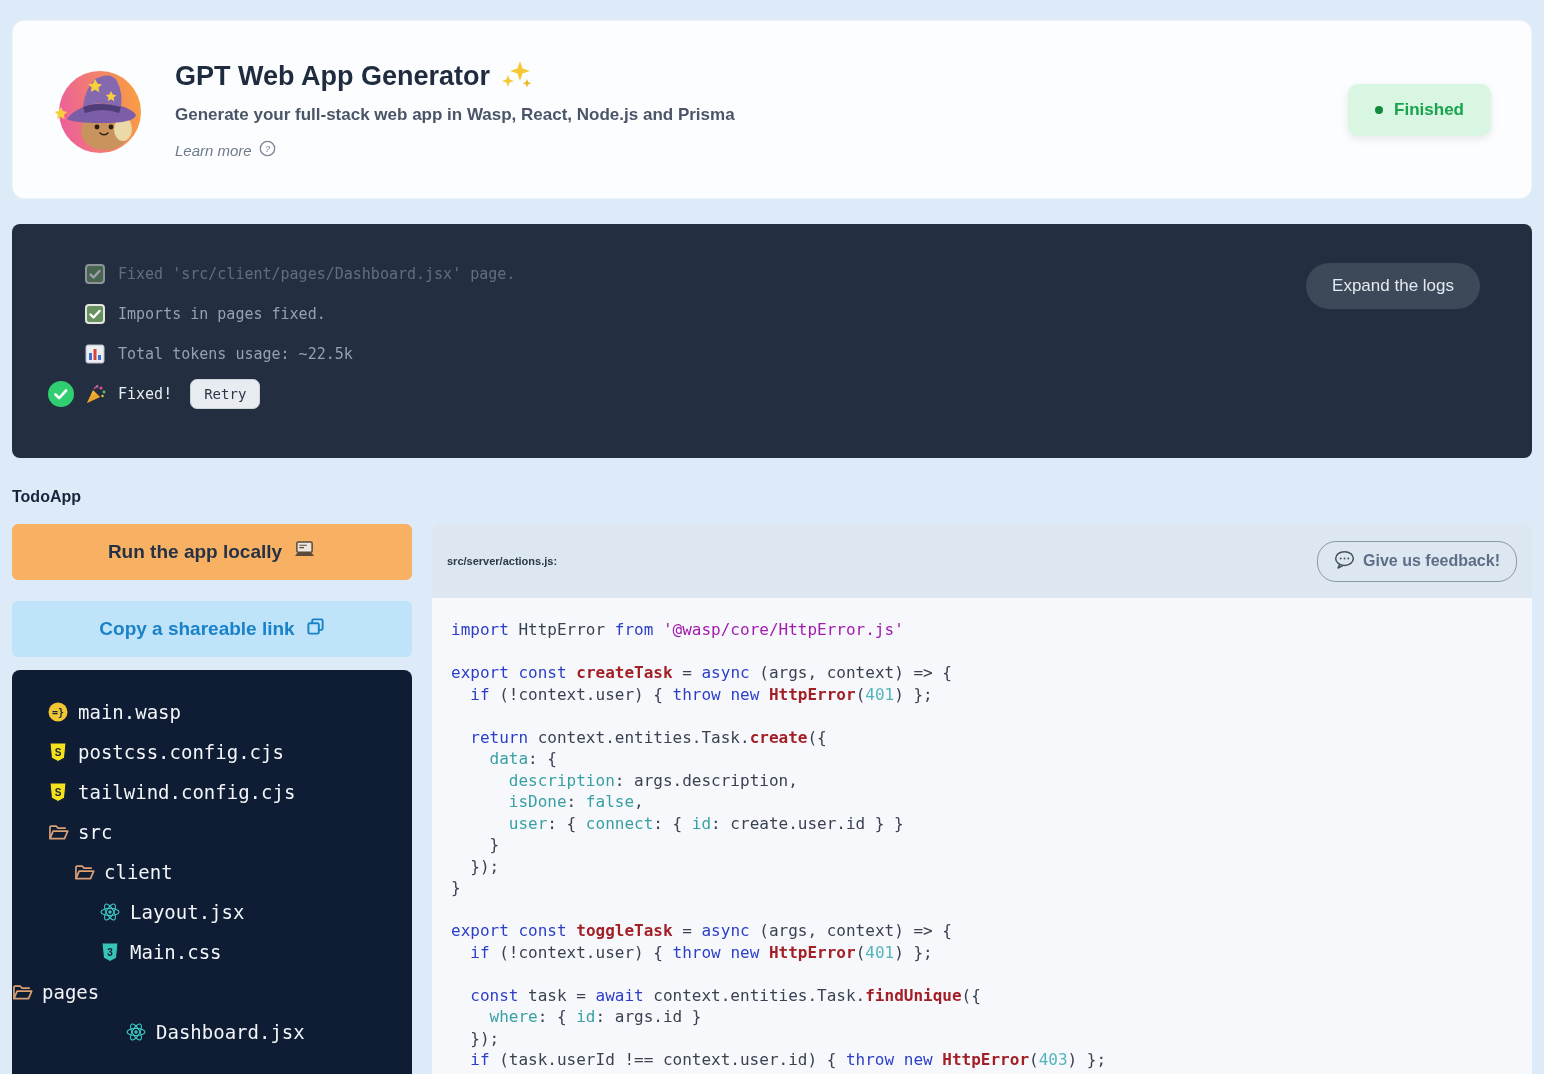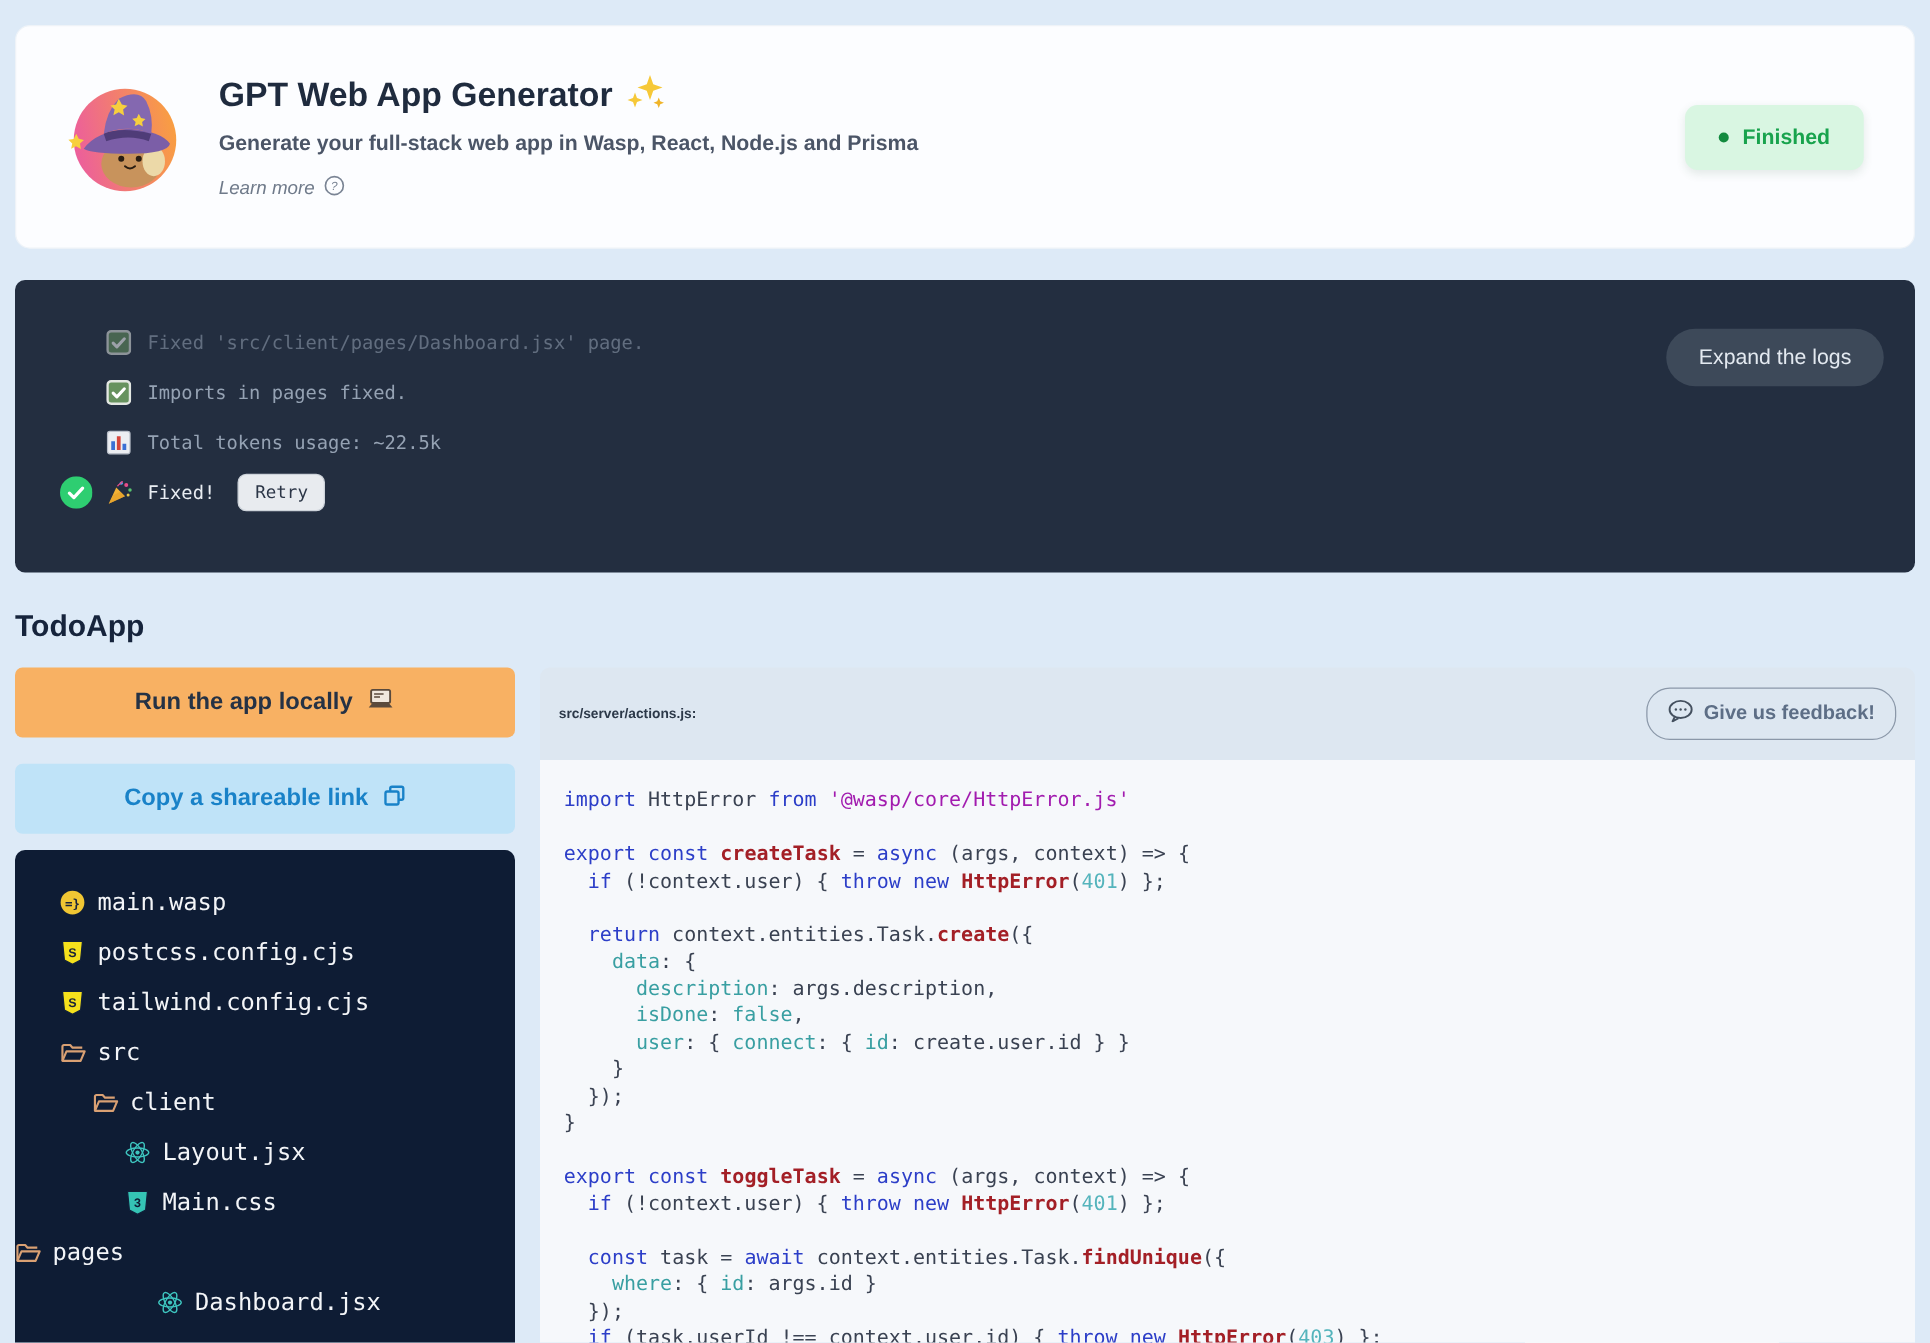--- a/index.html
+++ b/index.html
@@ -33,25 +33,25 @@
   }
   .log-row{display:flex;align-items:center;height:40px;
     color:#95a2b3;font-family:"DejaVu Sans Mono",monospace;font-size:15px;}
   .log-row.dimmed{opacity:.55;}
   .log-spacer{width:37px;flex:none;}
   .log-icon{width:22px;height:22px;margin-right:11px;flex:none;display:flex;align-items:center;}
   .done-circle{width:26px;height:26px;margin-right:11px;flex:none;}
   .done-text{color:#e9edf2;}
   .retry-btn{margin-left:18px;background:#e8ebef;color:#2b3546;border:1px solid #cdd3da;
     font-family:"DejaVu Sans Mono",monospace;font-size:14px;padding:6px 13px;border-radius:7px;cursor:pointer;}
-  .expand-btn{position:absolute;top:39px;right:25px;background:#3d4959;color:#e3e9f0;
+  .expand-btn{position:absolute;top:39px;right:52px;background:#3d4959;color:#e3e9f0;
     border:none;font-size:17px;font-family:"Liberation Sans",sans-serif;
     padding:13px 26px;border-radius:24px;cursor:pointer;}
   
-  .app-title{margin:30px 0 18px 12px;font-size:24px;font-weight:bold;color:#16243c;}
+  .app-title{margin:30px 0 18px 12px;font-size:16px;font-weight:bold;color:#16243c;}
   .columns{display:flex;gap:20px;margin:0 12px;align-items:flex-start;}
   .left-col{width:400px;flex:none;}
   .btn-run,.btn-copy{width:100%;height:56px;border:none;border-radius:6px;cursor:pointer;
     font-family:"Liberation Sans",sans-serif;font-size:19px;font-weight:bold;
     display:flex;align-items:center;justify-content:center;gap:11px;}
   .btn-run{background:#f8b163;color:#253245;}
   .btn-copy{margin-top:21px;background:#bfe3f8;color:#1982c8;}
   .tree{margin-top:13px;background:#0e1c34;border-radius:8px 8px 0 0;padding:22px 0 20px;height:420px;box-sizing:border-box;}
   .tree-item{display:flex;align-items:center;height:40px;color:#f3f5f8;
     font-family:"DejaVu Sans Mono",monospace;font-size:19px;cursor:pointer;}

